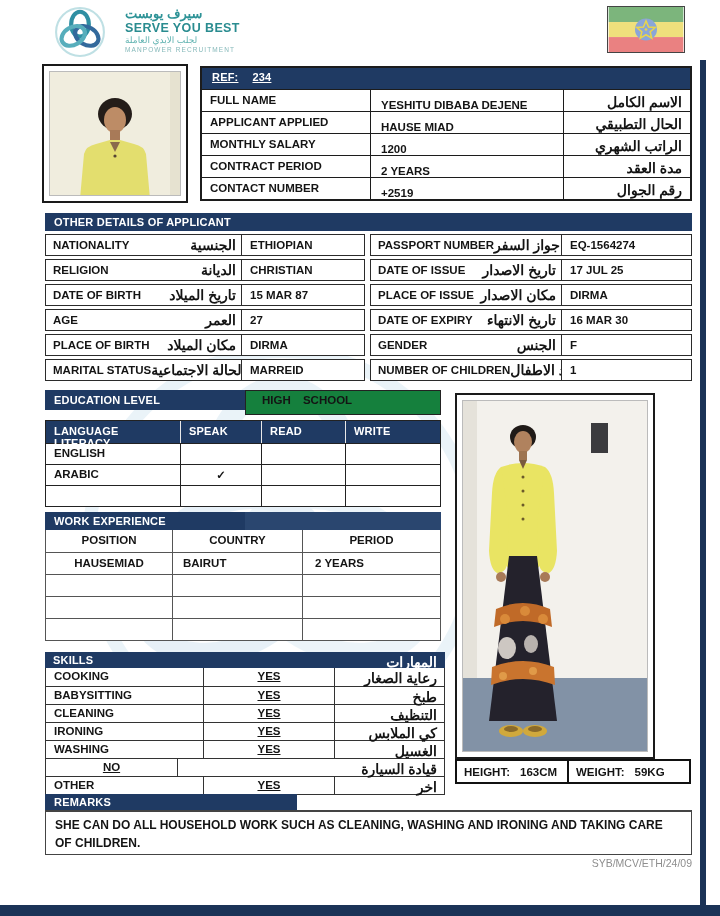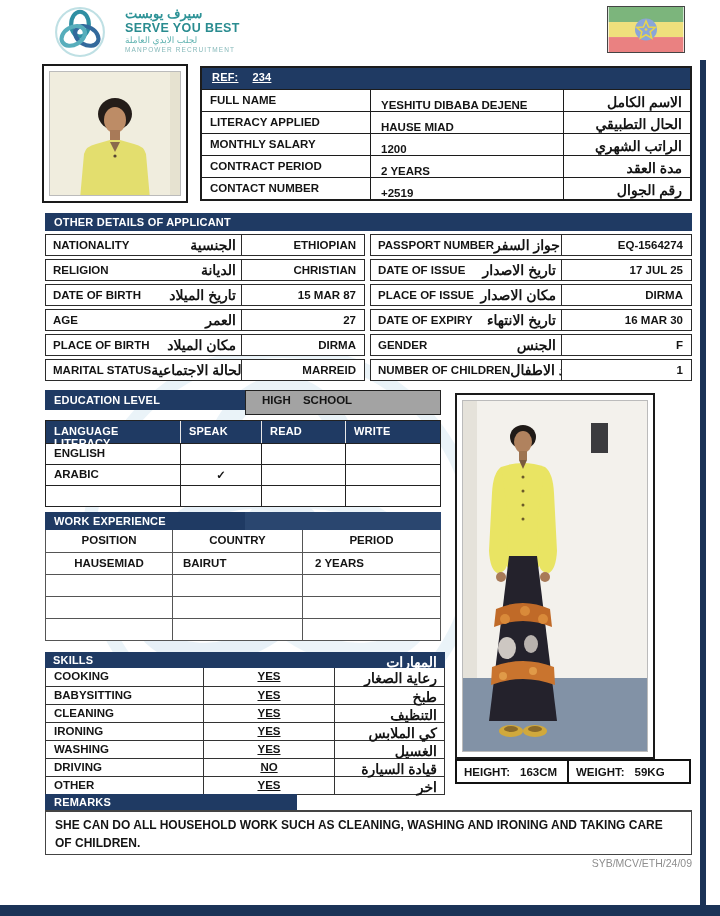--- a/index.html
+++ b/index.html
@@ -37,27 +37,27 @@
   .emp-head .t1 { width:361px; border-right:2px solid #fff; padding:3px 8px; }
   .emp-head .t2 { flex:1; padding:3px 10px; display:flex; gap:14px;text-decoration:underline; }
   .emp-row { display:flex; height:22px; border-top:1.5px solid #1c1c1c; }
   .emp-row .c1 { width:168px; padding:4px 8px; }
   .emp-row .c2 { width:193px; border-left:1.5px solid #1c1c1c; padding:9px 10px; }
   .emp-row .c3 { flex:1; border-left:1.5px solid #1c1c1c; padding:4px 8px; text-align:right; }
 
   
   .od-head { position:absolute; left:45px; top:213px; width:647px; height:18px; padding:3px 9px; z-index:1; }
   .od-col { position:absolute; top:234px; z-index:1; }
-  .od-row { display:flex; height:22px; margin-bottom:3px; border:1.5px solid #2b2b2b; background:#fff;text-align:right; }
+  .od-row { display:flex; height:22px; margin-bottom:3px; border:1.5px solid #2b2b2b; background:#fff; }
   .od-lab { display:flex; justify-content:space-between; align-items:center; overflow:hidden; white-space:nowrap; border-right:1.5px solid #2b2b2b; padding:0 5px 0 7px; }
   .od-val { flex:1; padding:4px 8px; overflow:hidden; white-space:nowrap; }
 
   
   .edu-bar { position:absolute; left:45px; top:390px; width:200px; height:20px; padding:4px 9px; z-index:1; }
-  .edu-val { position:absolute; left:245px; top:390px; width:196px; height:14px; border:1.5px solid #222; padding:3px 8px 20px 16px; word-spacing:9px; z-index:1; background:#a3a3a3; }
+  .edu-val { position:absolute; left:245px; top:390px; width:196px; height:14px; border:1.5px solid #222; padding:3px 8px 20px 16px; word-spacing:9px; z-index:1; background:#15803d; }
 
   
   .lang { position:absolute; left:45px; top:420px; width:396px; border:1.5px solid #222; z-index:1; background:#fff; }
   .lang-head { display:flex; height:22px; background:#1f3a63; color:#fff; }
   .lang-head > div { padding:4px 8px; border-left:1px solid #e8e8e8; }
   .lang-head > div:first-child { border-left:none; }
   .lang-row { display:flex; height:21px; border-top:1.5px solid #222; }
   .lang-row > div { padding:3px 8px; border-left:1.5px solid #222; }
   .lang-row > div:first-child { border-left:none; }
   .lw1 { width:134px; } .lw2 { width:81px; text-align:center; } .lw3 { width:84px; } .lw4 { flex:1; }
@@ -157,21 +157,21 @@
         <span>REF:</span>
         <span>234</span>
       </div>
     </div>
     <div class="emp-row">
       <div class="c1 cell-text">FULL NAME</div>
       <div class="c2 cell-text">YESHITU DIBABA DEJENE</div>
       <div class="c3 ar" dir="rtl">الاسم الكامل</div>
     </div>
     <div class="emp-row">
-      <div class="c1 cell-text">LITERACY APPLIED</div>
+      <div class="c1 cell-text">APPLICANT APPLIED</div>
       <div class="c2 cell-text">HAUSE MIAD</div>
       <div class="c3 ar" dir="rtl">الحال التطبيقي</div>
     </div>
     <div class="emp-row">
       <div class="c1 cell-text">MONTHLY SALARY</div>
       <div class="c2 cell-text">1200</div>
       <div class="c3 ar" dir="rtl">الراتب الشهري</div>
     </div>
     <div class="emp-row">
       <div class="c1 cell-text">CONTRACT PERIOD</div>
@@ -401,21 +401,20 @@
       <div class="sk1 cell-text">IRONING</div>
       <div class="sk2 cell-text">YES</div>
       <div class="sk3 ar" dir="rtl">كي الملابس</div>
     </div>
     <div class="sk-row">
       <div class="sk1 cell-text">WASHING</div>
       <div class="sk2 cell-text">YES</div>
       <div class="sk3 ar" dir="rtl">الغسيل</div>
     </div>
     <div class="sk-row">
-      <div class="sk1 cell-text">DRIVING</div>
       <div class="sk2 cell-text">NO</div>
       <div class="sk3 ar" dir="rtl">قيادة السيارة</div>
     </div>
     <div class="sk-row">
       <div class="sk1 cell-text">OTHER</div>
       <div class="sk2 cell-text">YES</div>
       <div class="sk3 ar" dir="rtl">اخر</div>
     </div>
   </div>
 

